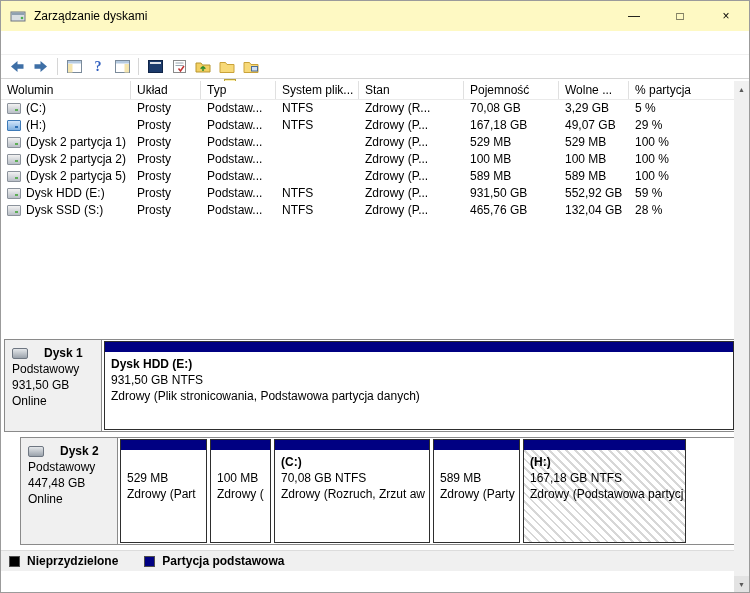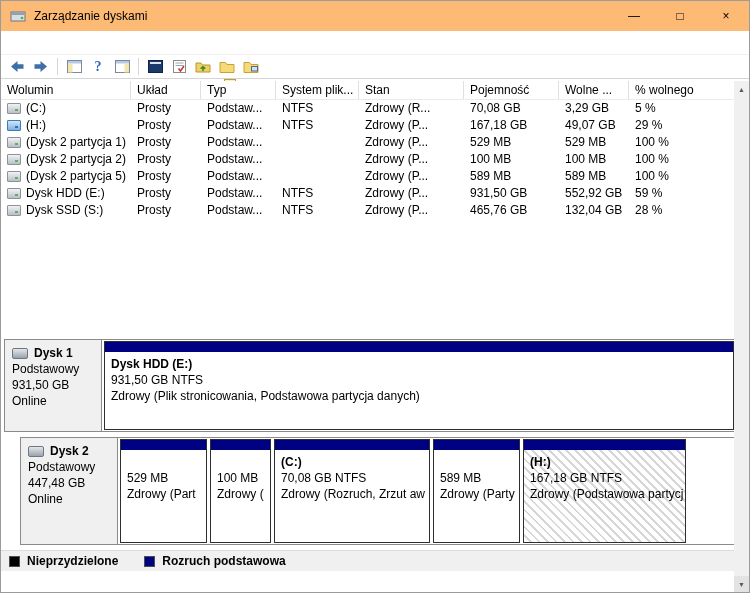--- a/index.html
+++ b/index.html
@@ -3,21 +3,21 @@
 <meta charset="utf-8">
 <style>
   * { margin:0; padding:0; box-sizing:border-box; }
   body { background:#fff; }
   .window {
     position:relative; width:750px; height:593px; background:#fff; overflow:hidden;
     border:1px solid #9b9b9b;
     font-family:"Liberation Sans","DejaVu Sans",sans-serif; font-size:12px; color:#000;
   }
   
-  .titlebar { position:absolute; top:0; left:0; right:0; height:30px; display:flex; align-items:center; background:#fdba74; }
+  .titlebar { position:absolute; top:0; left:0; right:0; height:30px; display:flex; align-items:center; background:#fef9c3; }
   .app-icon { margin-left:9px; width:16px; height:16px; display:inline-block; }
   .title { margin-left:8px; }
   .win-controls { position:absolute; right:0; top:0; height:30px; display:flex; }
   .win-btn { width:46px; height:30px; border:none; background:transparent; font-size:12px; color:#000;
              display:flex; align-items:center; justify-content:center; font-family:inherit; }
   
   .menubar { position:absolute; top:30px; left:0; right:0; height:23px; display:flex; align-items:center; padding-left:3px; background:#fff;margin-top:43px; }
   .menu-item { padding:3px 9px; }
   .menubar-icon { margin-left:26px; display:inline-flex; border:none; background:transparent; padding:0; }
   
@@ -37,21 +37,21 @@
               background:linear-gradient(#f2f2f2,#b9bfc7); position:relative; }
   .vol-icon::after { content:""; position:absolute; right:2px; bottom:2px; width:3px; height:2px; background:#5fae58; }
   .vol-icon.sel { background:linear-gradient(#cfe4fa,#7fb0e0); border-color:#3d7ab8; }
   .vol-icon.sel::after { background:#2d6fb4; }
   
   .disk-row { position:absolute; left:3px; width:732px; border:1px solid #8a8a8a; background:#fff; }
   .disk-row-1 { top:338px; height:93px; }
   .disk-row-2 { top:436px; height:108px;margin-left:16px; }
   .disk-info { position:absolute; left:0; top:0; bottom:0; width:97px; background:#f0f0f0;
                border-right:1px solid #8a8a8a; padding:5px 7px; line-height:16px; }
-  .disk-name-row { display:flex; align-items:center; gap:6px; }
+  .disk-name-row { display:flex; align-items:center; gap:16px; }
   .drive-icon { width:16px; height:11px; flex:none; border:1px solid #6e7681; border-radius:2px;
                 background:linear-gradient(#e4e7ea,#9aa2ab); }
   .disk-name { font-weight:bold; }
   .part-area { position:absolute; left:98px; right:0; top:0; bottom:0; display:flex; gap:3px; padding:1px; background:#fff; }
   .part-box { position:relative; border:1px solid #2e2e2e; background:#fff; overflow:hidden; }
   .part-box.fill { flex:1; }
   .part-box.hatched { background:repeating-linear-gradient(45deg,#ffffff 0 4px,#d7d7d7 4px 6px); }
   .part-strip { height:10px; background:#000082; }
   .part-text { padding:4px 6px; line-height:16px; white-space:nowrap; }
   .part-title { font-weight:bold; min-height:16px; }
@@ -167,21 +167,21 @@
 
   <div class="list-view">
     <div class="lv-header">
       <div class="lv-hcell">Wolumin</div>
       <div class="lv-hcell">Układ</div>
       <div class="lv-hcell">Typ</div>
       <div class="lv-hcell">System plik...</div>
       <div class="lv-hcell">Stan</div>
       <div class="lv-hcell">Pojemność</div>
       <div class="lv-hcell">Wolne ...</div>
-      <div class="lv-hcell">% wolnego</div>
+      <div class="lv-hcell">% partycja</div>
     </div>
     <div>
         <div class="lv-row">
           <div class="lv-cell">
             <span class="vol-icon"></span>
             <span>(C:)</span>
           </div>
           <div class="lv-cell">Prosty</div>
           <div class="lv-cell">Podstaw...</div>
           <div class="lv-cell">NTFS</div>
@@ -347,21 +347,21 @@
     </div>
   </div>
 
   <div class="legend">
     <div class="legend-item">
       <span class="legend-swatch" style="background: rgb(0, 0, 0);"></span>
       <span>Nieprzydzielone</span>
     </div>
     <div class="legend-item">
       <span class="legend-swatch" style="background: rgb(0, 0, 130);"></span>
-      <span>Rozruch podstawowa</span>
+      <span>Partycja podstawowa</span>
     </div>
   </div>
 
   <div class="scrollbar">
     <button class="sb-btn sb-up">▲</button>
     <button class="sb-btn sb-down">▼</button>
   </div>
 
 </div>
 

